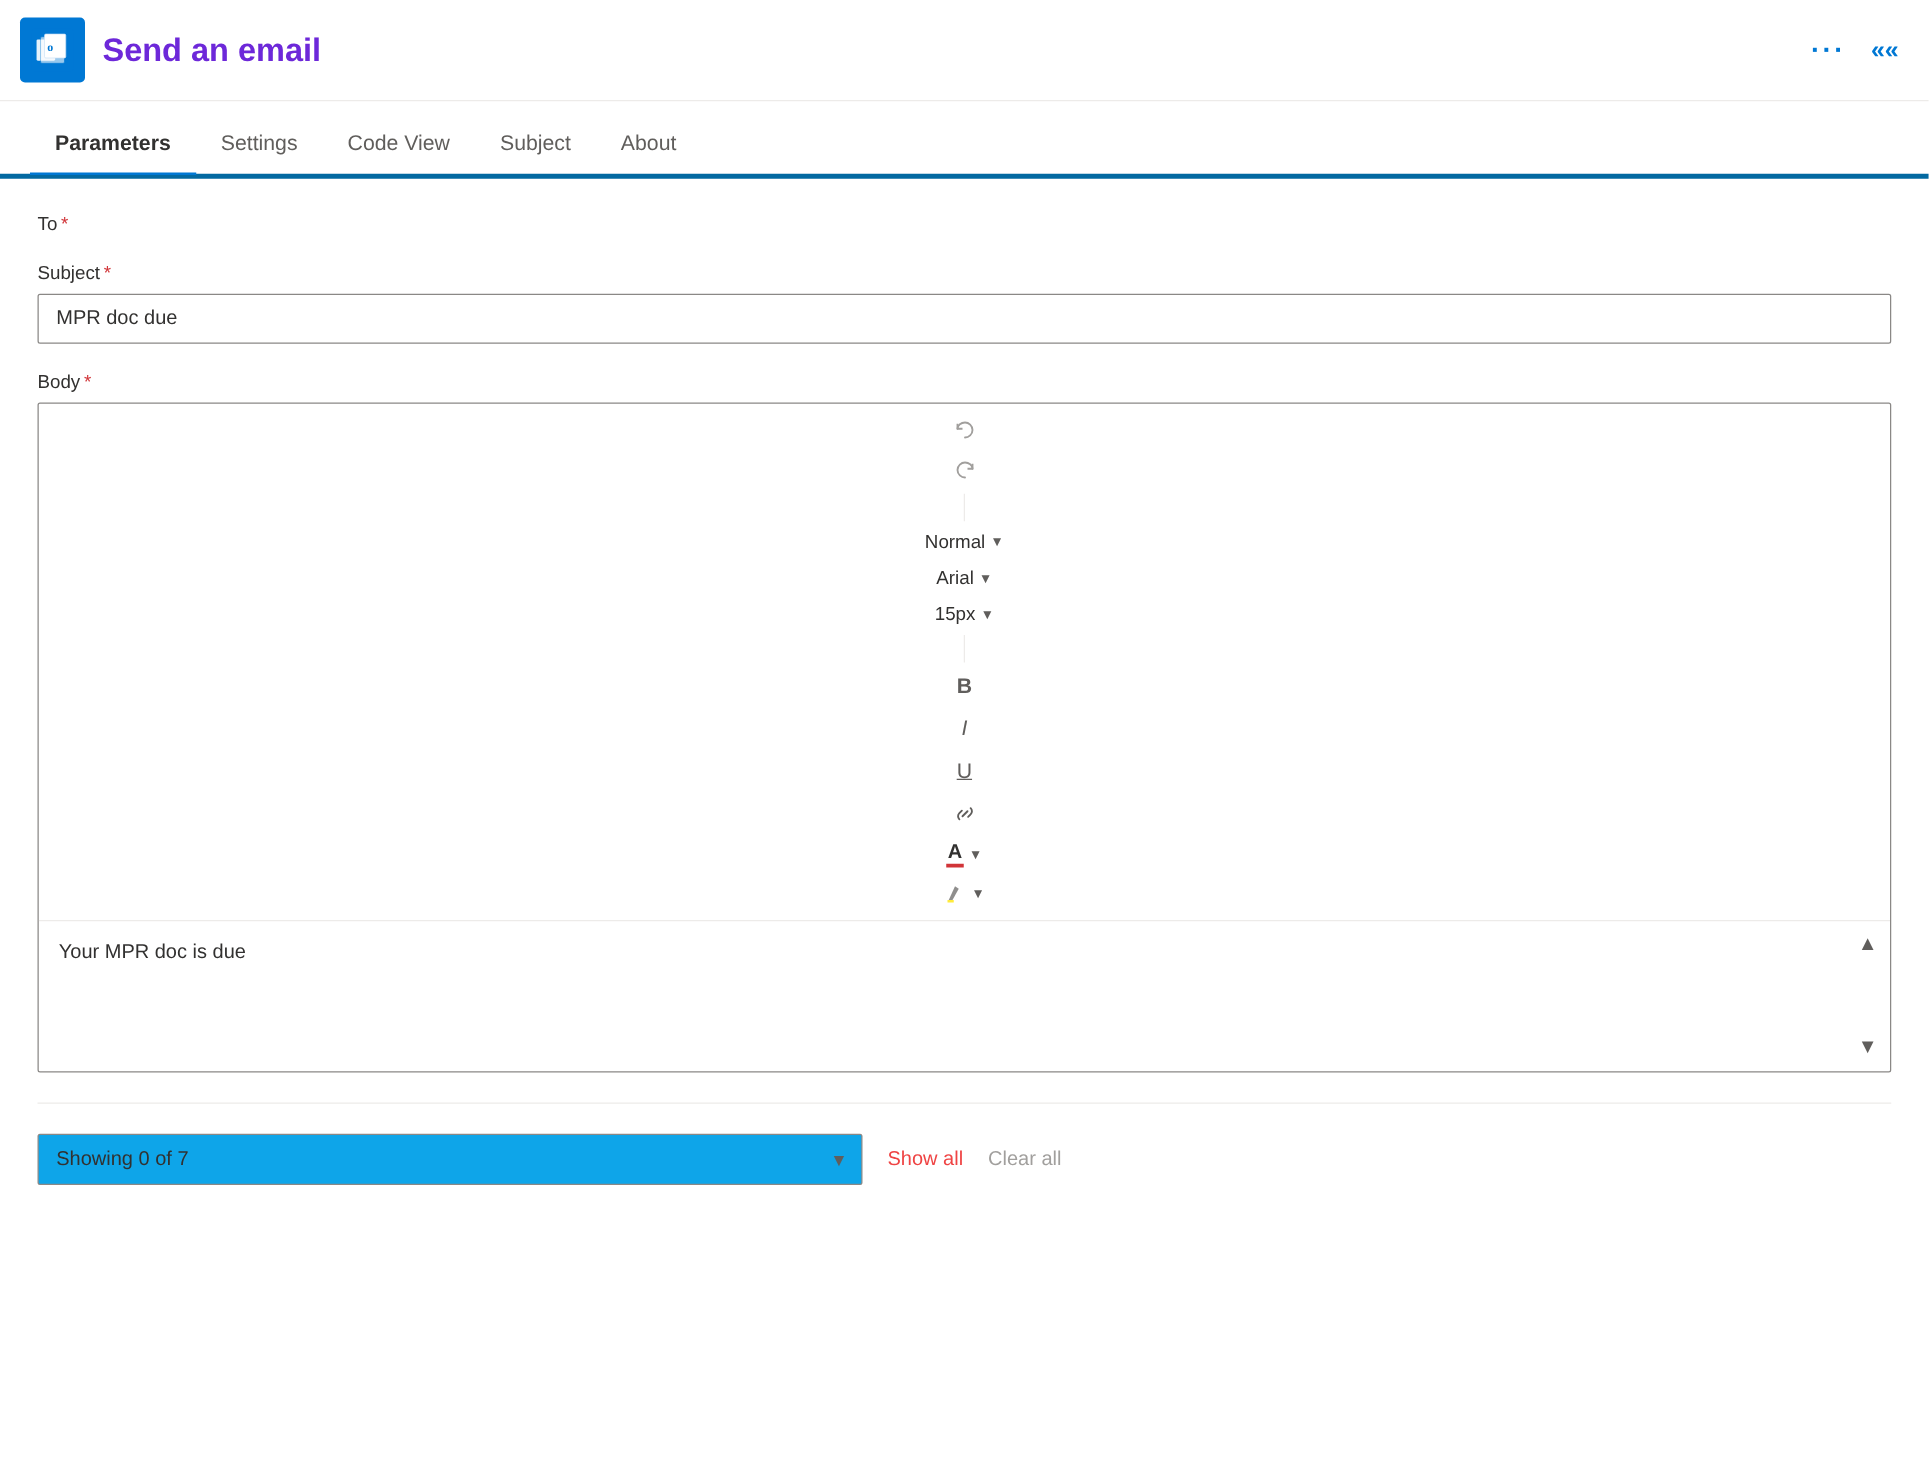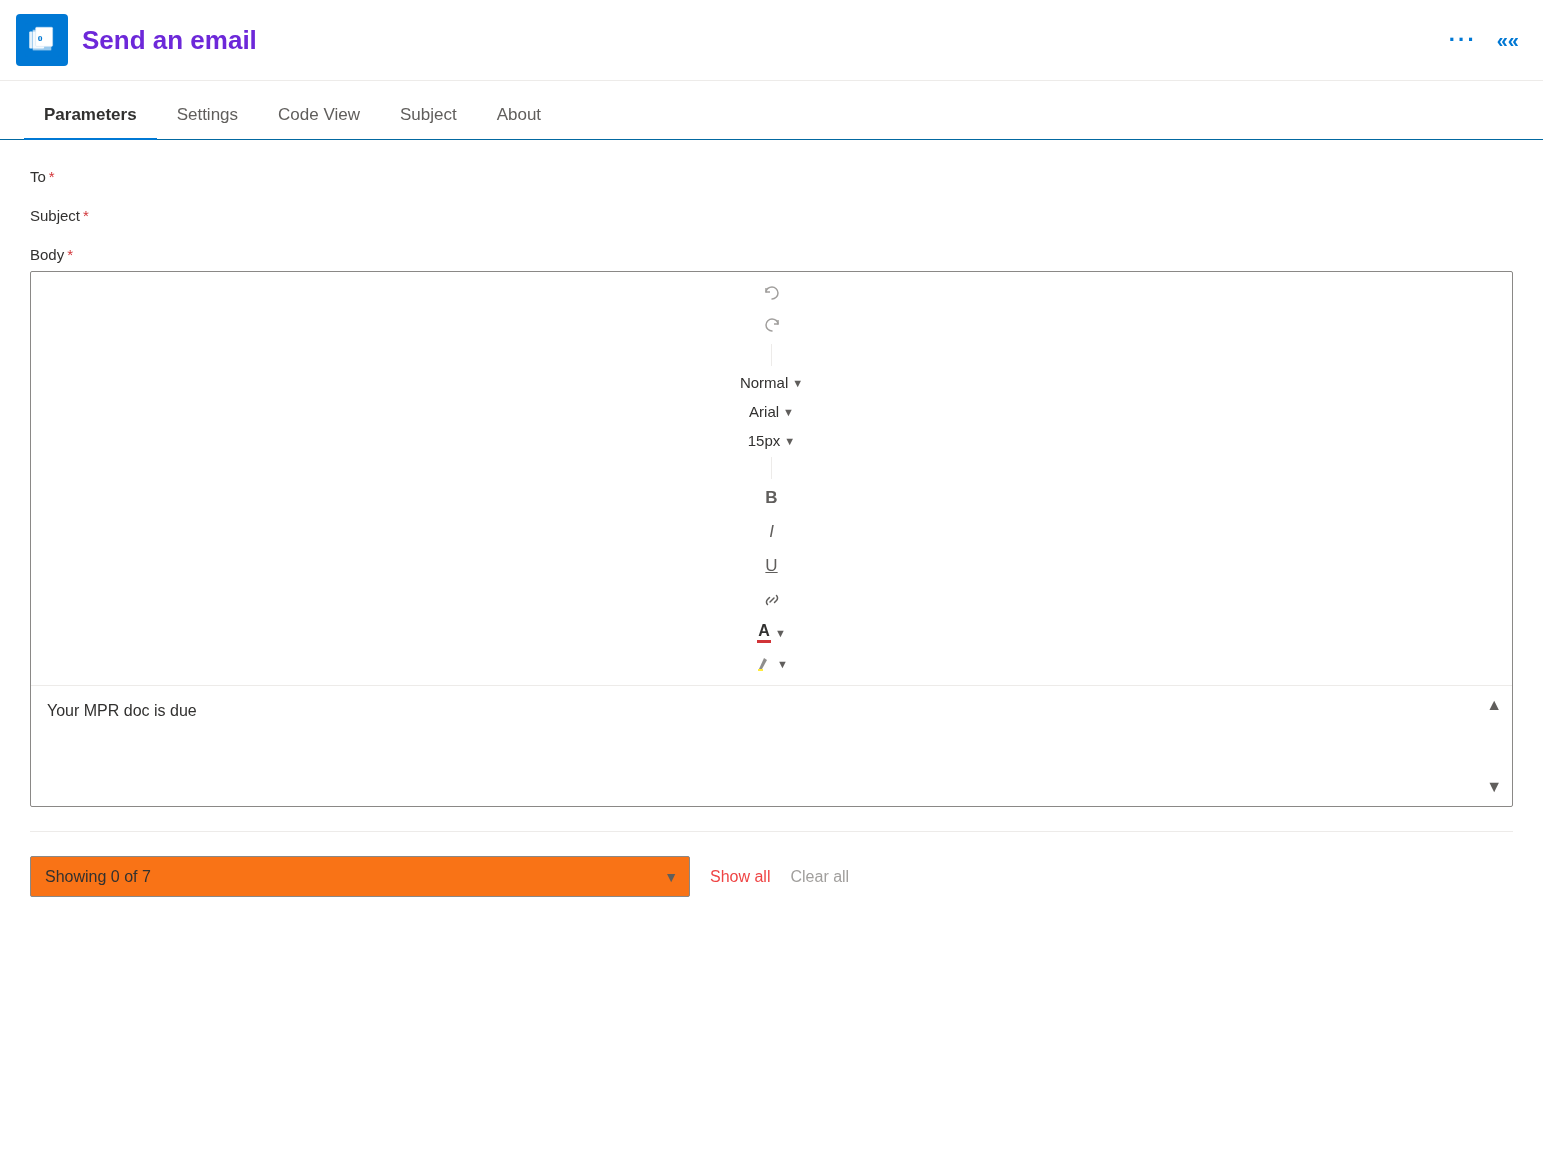--- a/index.html
+++ b/index.html
@@ -66,21 +66,21 @@
       color: #0078d4;
       font-size: 20px;
       cursor: pointer;
       font-weight: bold;
     }
 
     .tabs {
       display: flex;
       gap: 0;
       padding: 0 24px;
-      border-bottom: 1px solid #0369a1;
+      border-bottom: 4px solid #0369a1;
       margin-top: 10px;
     }
 
     .tab {
       padding: 14px 20px;
       font-size: 17px;
       cursor: pointer;
       color: #605e5c;
       position: relative;
       white-space: nowrap;
@@ -275,21 +275,21 @@
       position: relative;
     }
 
     .advanced-select {
       width: 100%;
       padding: 11px 40px 11px 14px;
       font-size: 16px;
       border: 1px solid #8a8886;
       border-radius: 2px;
       color: #323130;
-      background: #f97316;
+      background: #0ea5e9;
       appearance: none;
       cursor: pointer;
       font-family: 'Segoe UI', sans-serif;
       outline: none;
     }
 
     .select-caret {
       position: absolute;
       right: 12px;
       top: 50%;
@@ -391,20 +391,23 @@
     <div class="field-label">
       <span>To</span>
       <span class="required-star">*</span>
     </div>
   </div>
 
   <div class="field-group">
     <div class="field-label">
       <span>Subject</span>
       <span class="required-star">*</span>
+    </div>
+    <div class="input-wrapper">
+      <input type="text" class="text-input" value="MPR doc due" style="">
     </div>
   </div>
 
   <div class="field-group">
     <div class="field-label">
       <span>Body</span>
       <span class="required-star">*</span>
     </div>
     <div class="body-editor">
 

